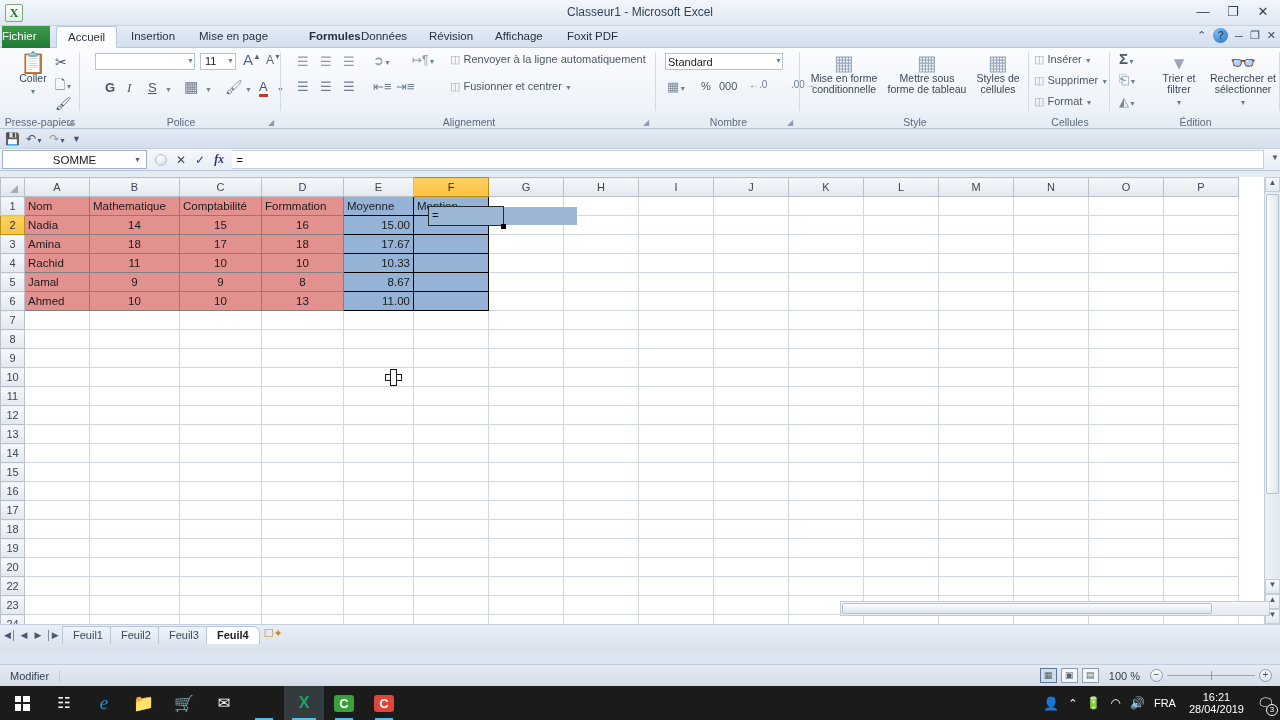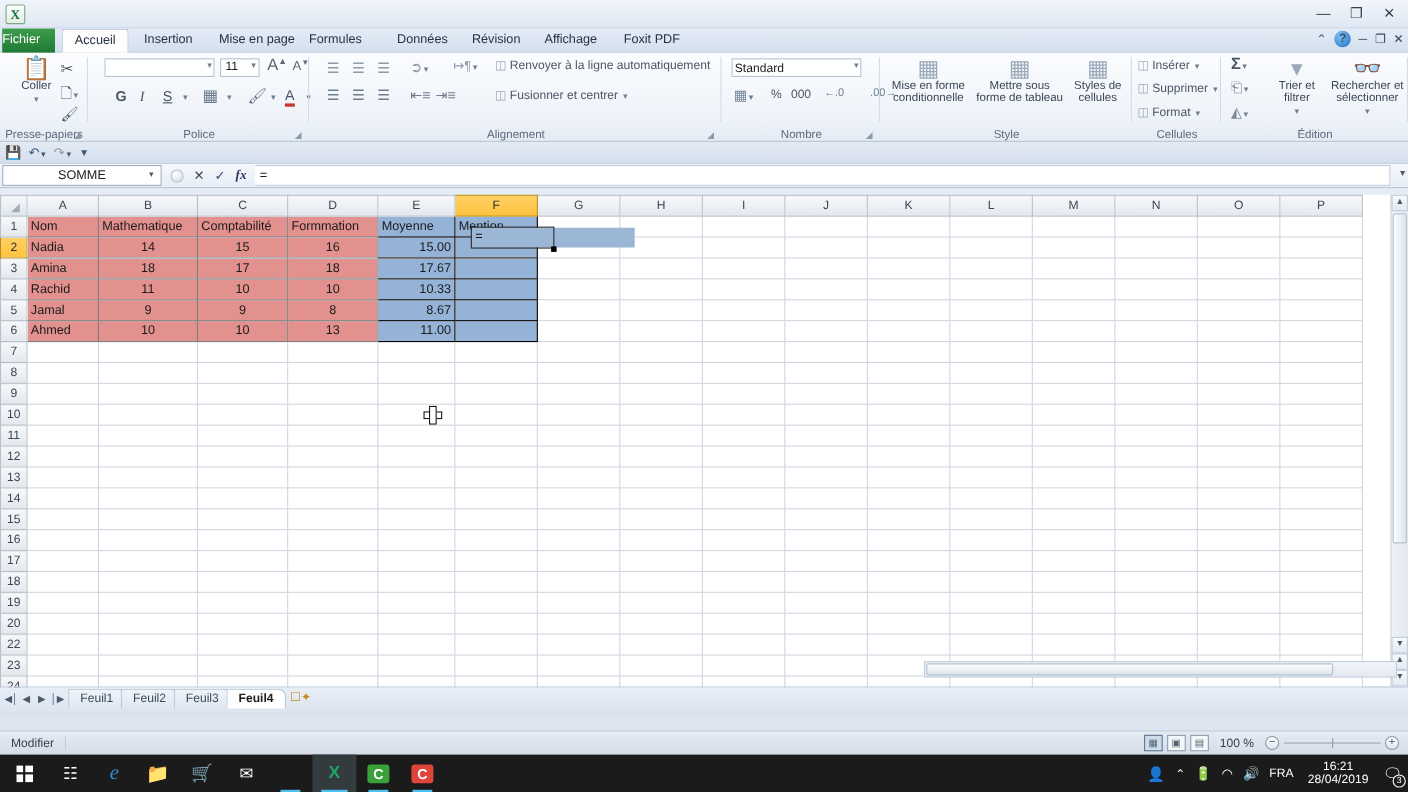--- a/index.html
+++ b/index.html
@@ -196,33 +196,34 @@
            border-radius:50%; background:#1b1b1b; border:1px solid #fff;
            font-size:8px; line-height:10px; text-align:center; color:#fff; }
 </style>
 </head>
 <body>
 
 <div class="app">
 
   <div class="titlebar">
     <div class="xl-logo">X</div>
+    <div class="title-text">Classeur1 - Microsoft Excel</div>
     <div class="wctl" style="right:2px;">
       <span>—</span>
       <span>❐</span>
       <span class="close">✕</span>
     </div>
   </div>
 
   <div class="tabbar">
     <div class="tab file" style="left:2px;width:48px;">Fichier</div>
     <div class="tab active" style="left:56px;">Accueil</div>
     <div class="tab" style="left:120px;">Insertion</div>
     <div class="tab" style="left:188px;">Mise en page</div>
-    <div class="tab" style="left:270px;">Formules</div>
+    <div class="tab" style="left:298px;font-weight:bold;">Formules</div>
     <div class="tab" style="left:350px;">Données</div>
     <div class="tab" style="left:418px;">Révision</div>
     <div class="tab" style="left:484px;">Affichage</div>
     <div class="tab" style="left:556px;">Foxit PDF</div>
     <div class="ribctl">
       <span>⌃</span>
       <span class="helpbtn">?</span>
       <span>─</span>
       <span>❐</span>
       <span>✕</span>

